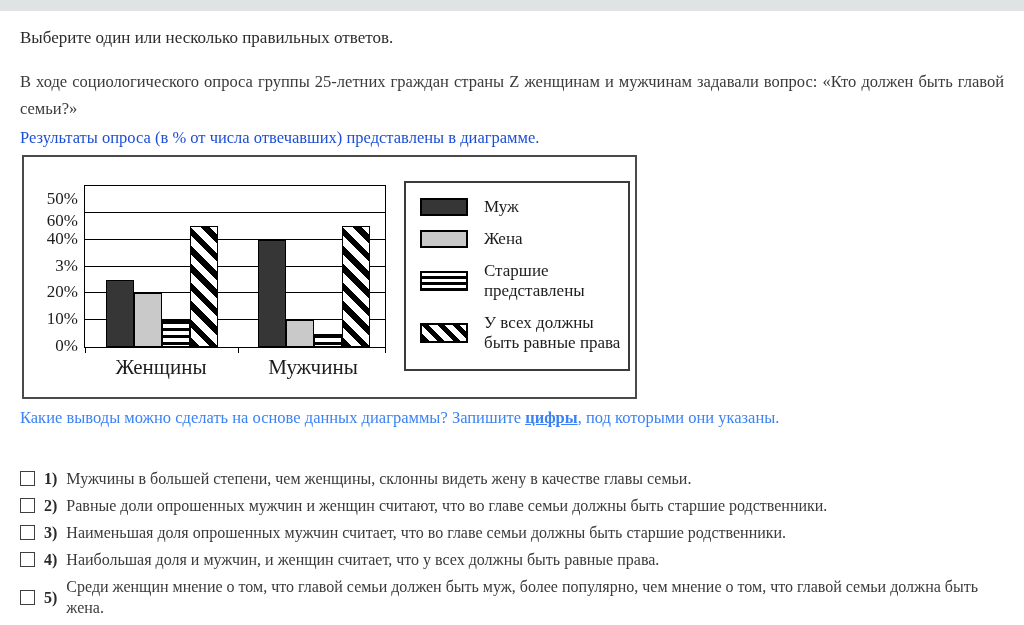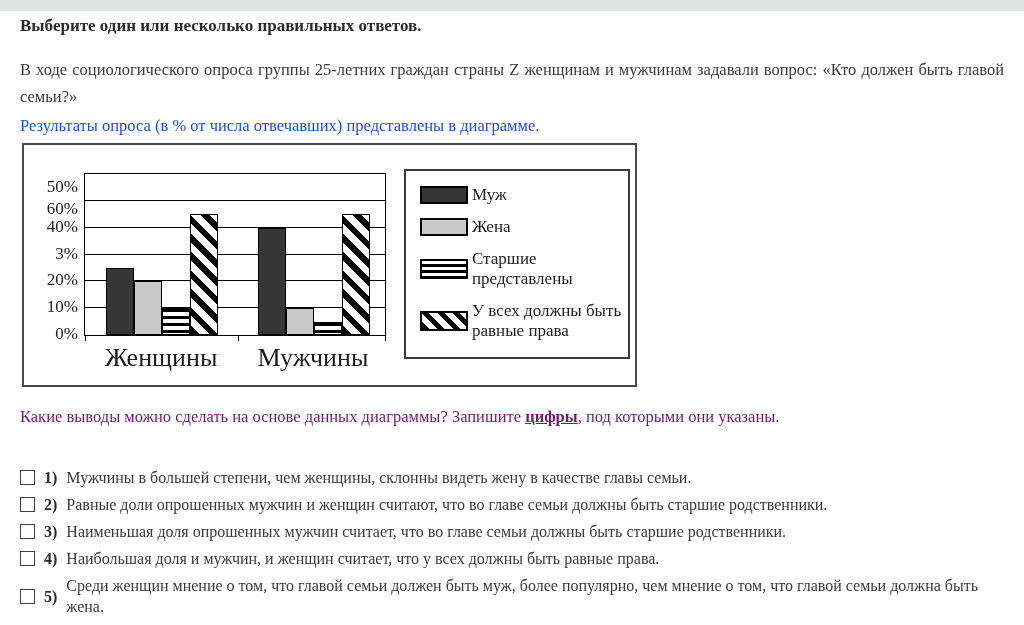--- a/index.html
+++ b/index.html
@@ -6,21 +6,21 @@
   html,body { width:1024px; height:625px; }
   body {
     font-family:"Liberation Serif", serif;
     background:#ffffff;
     color:#333333;
     overflow:hidden;
   }
   .top-strip { width:100%; height:11px; background:var(--strip,#dfe3e3); }
   .content { padding:0 20px; }
 
-  .title { margin-top:5px; font-size:17px; font-weight:bold; color:#2b2b2b; }
+  .title { margin-top:17px; font-size:17px; font-weight:normal; color:#2b2b2b; }
   .intro { margin-top:20px; font-size:16.5px; line-height:27px; text-align:justify; color:#3a3a3a; }
   .note  { margin-top:5px; font-size:16.5px; line-height:22px; color:#1d4ed8; }
 
   
   .chart-outer {
     position:relative; margin:6px 0 0 2px;
     width:611px; height:240px;
     border:2px solid #4a4a4a;
     background:#fff;
   }
@@ -35,37 +35,37 @@
   .solid-light { background:var(--bar-light,#c9c9c9); }
   .h-stripes   { background:repeating-linear-gradient(to bottom,#000 0 3px,#fff 3px 7px); }
   .d-stripes   { background:repeating-linear-gradient(45deg,#000 0 6px,#fff 6px 13px); }
   .tick { position:absolute; width:1px; height:6px; background:#000; top:161px; }
   .ylabel {
     position:absolute; left:0; width:54px; text-align:right;
     font-size:17px; color:#1c1c1c; line-height:20px;
   }
   .xlabel {
     position:absolute; top:198px; transform:translateX(-50%);
-    font-size:26px; color:#1c1c1c; white-space:nowrap;text-align:right;
+    font-size:21px; color:#1c1c1c; white-space:nowrap;text-align:right;
   }
   .legend {
     position:absolute; left:380px; top:24px;
     width:226px; height:190px;
     border:2px solid #3b3b3b; background:#fff;
     display:flex; flex-direction:column; justify-content:space-between;
     padding:14px 0 16px 14px; box-sizing:border-box;
   }
-  .legend-item { display:flex; align-items:center; gap:4px; }
+  .legend-item { display:flex; align-items:center; gap:16px; }
   .swatch { width:44px; height:14px; border:2px solid #000; flex-shrink:0; }
   .swatch.h-stripes { height:16px; background:repeating-linear-gradient(to bottom,#fff 0 3px,#000 3px 6px); }
   .swatch.d-stripes { height:16px; background:repeating-linear-gradient(45deg,#000 0 5px,#fff 5px 11px); }
   .legend-label { font-size:17px; line-height:20px; color:#1c1c1c; width:150px; }
 
   
-  .q2 { margin-top:19px; font-size:16.5px; line-height:22px; color:#701a75; }
+  .q2 { margin-top:8px; font-size:16.5px; line-height:22px; color:#3b82f6; }
   .q2 .emph { font-weight:bold; text-decoration:underline; }
   .options { margin-top:39px; }
   .option-row {
     display:flex; align-items:center; gap:9px;
     margin-bottom:6px; font-size:16px; line-height:21px; color:#3a3a3a;
   }
   .checkbox {
     width:13px; height:13px; border:1.5px solid #3f3f3f;
     background:#fff; flex-shrink:0; cursor:pointer;
   }

